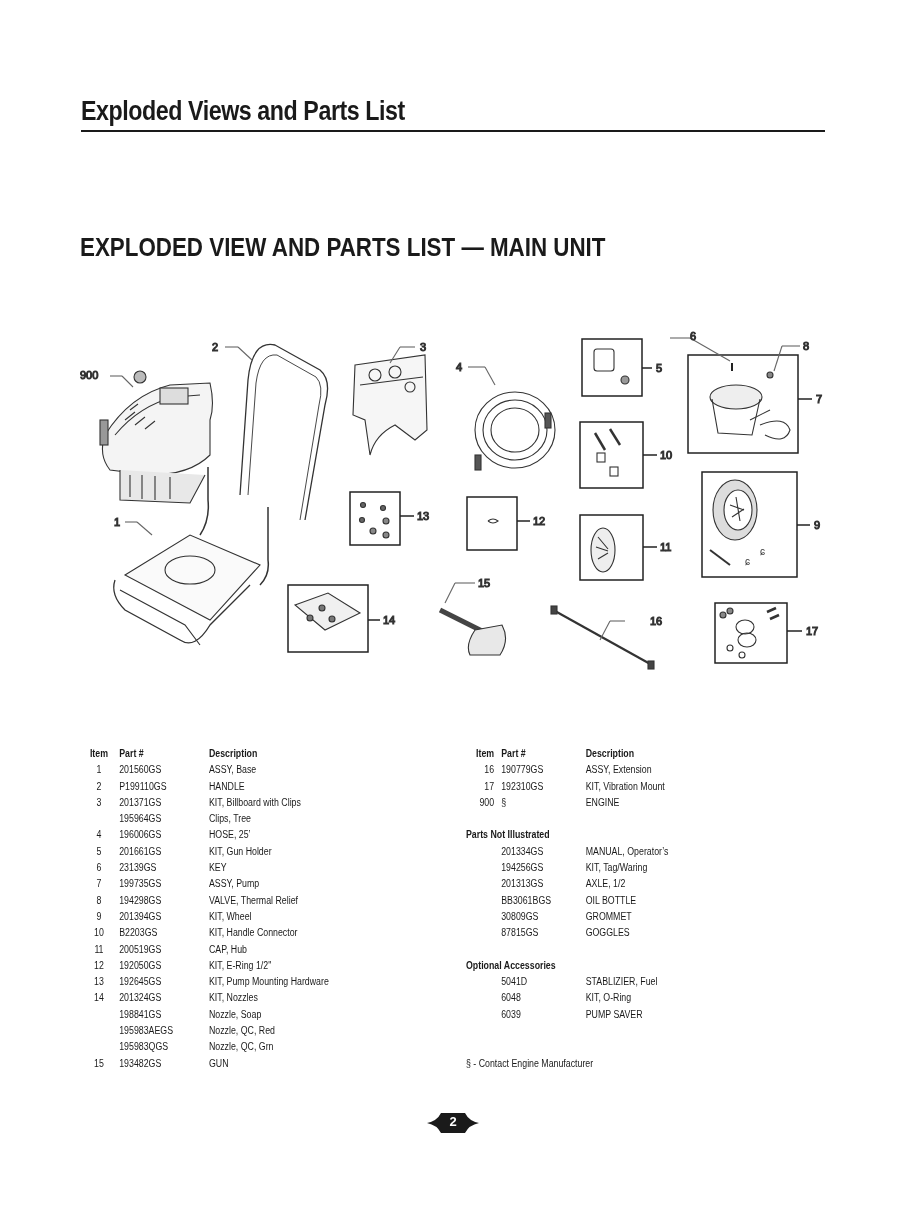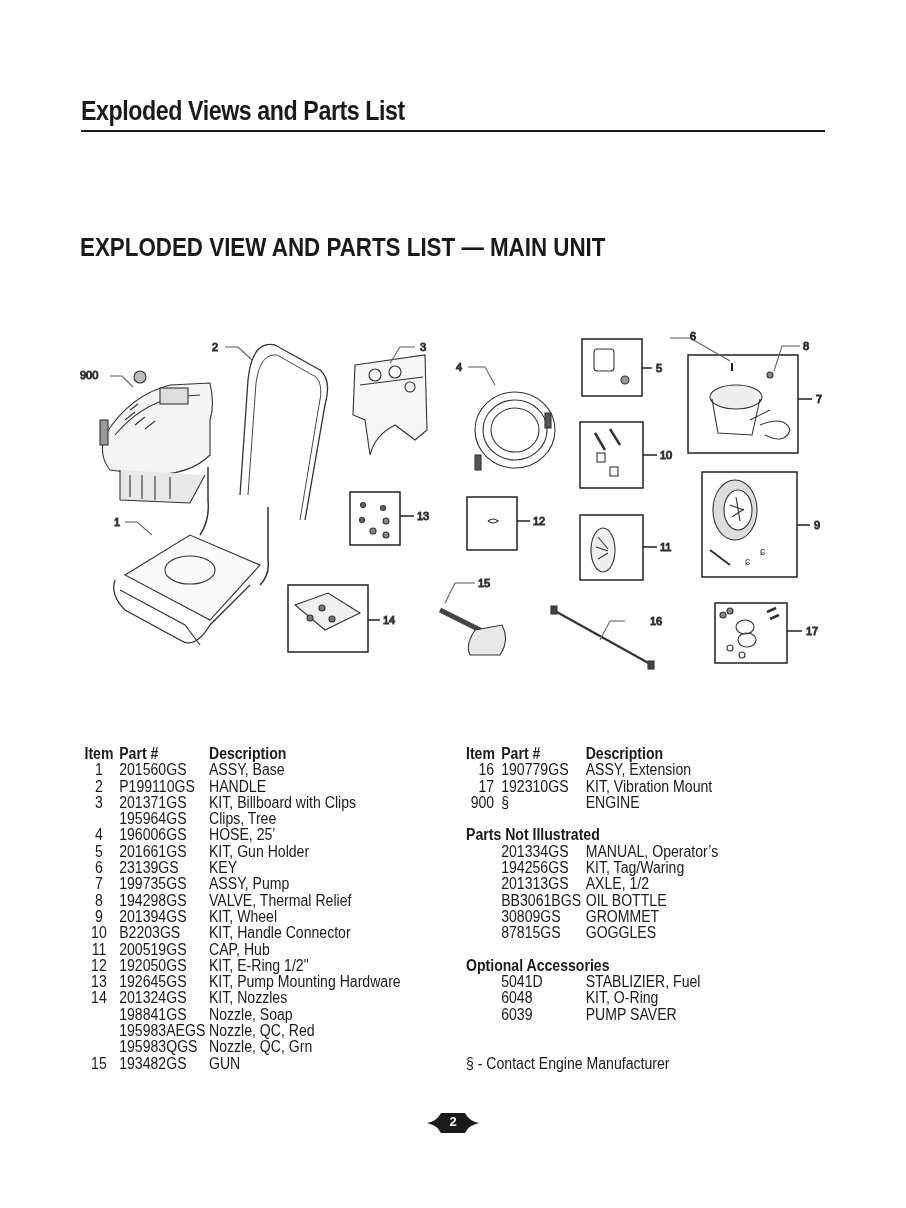--- a/index.html
+++ b/index.html
@@ -6,21 +6,21 @@
   body { width:906px; height:1208px; position:relative; overflow:hidden;
          font-family:"Liberation Sans", sans-serif; color:#1a1a1a; }
   .header-title { position:absolute; left:81px; top:96px; font-size:27px; font-weight:bold;
                   letter-spacing:-0.5px; transform:scaleX(0.86); transform-origin:left top; white-space:nowrap; }
   .header-rule { position:absolute; left:81px; top:130px; width:744px; height:2px; background:#1a1a1a; }
   .section-title { position:absolute; left:80px; top:232px; font-size:26px; font-weight:bold;
                    transform:scaleX(0.86); transform-origin:left top; white-space:nowrap; }
   .diagram { position:absolute; left:70px; top:325px; width:780px; height:360px; }
   .diagram svg { width:100%; height:100%; }
   .callout { font-family:"Liberation Sans", sans-serif; font-size:11px; fill:#555; }
-  .tbl { position:absolute; font-size:16px; line-height:16.3px; }
+  .tbl { position:absolute; font-size:10px; line-height:16.3px; }
   .tbl .row { display:flex; white-space:nowrap; height:16.3px; }
   .tbl .hdr { font-weight:bold; }
   .tbl .c-item { width:34px; text-align:center; }
   .tbl .c-part { width:102px; padding-left:6px; }
   .tbl .c-desc { }
   .cond { transform:scaleX(0.88); transform-origin:left top; }
   .left-tbl { left:84px; top:746px; }
   .right-tbl { left:466px; top:746px; }
   .right-tbl .c-item { width:32px; text-align:right; }
   .right-tbl .c-part { width:96px; padding-left:8px; }

